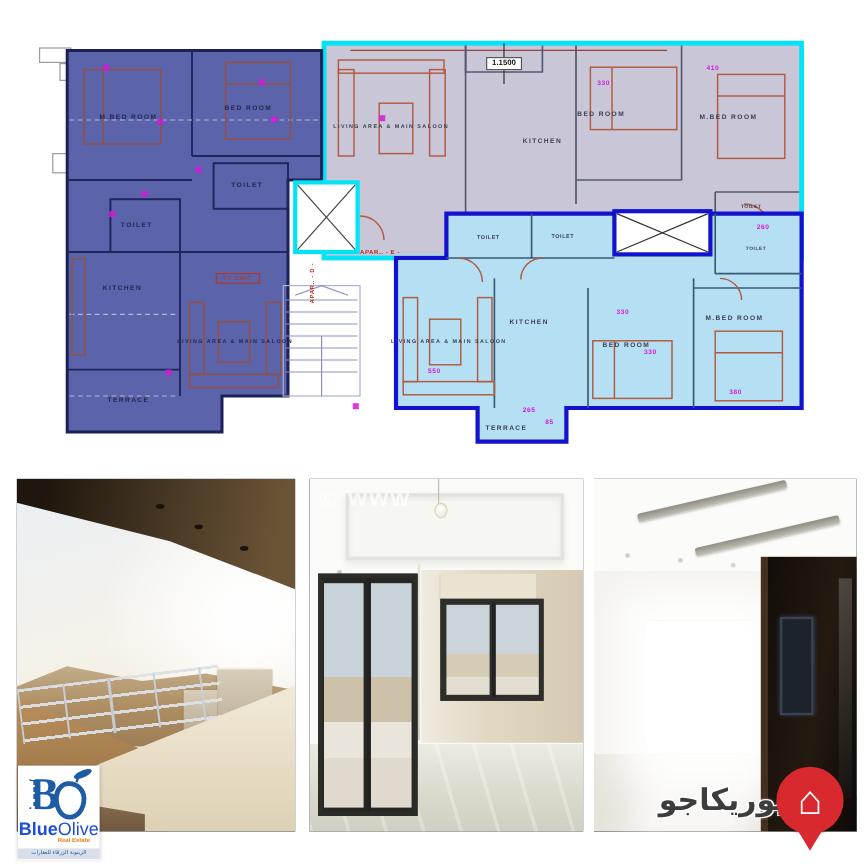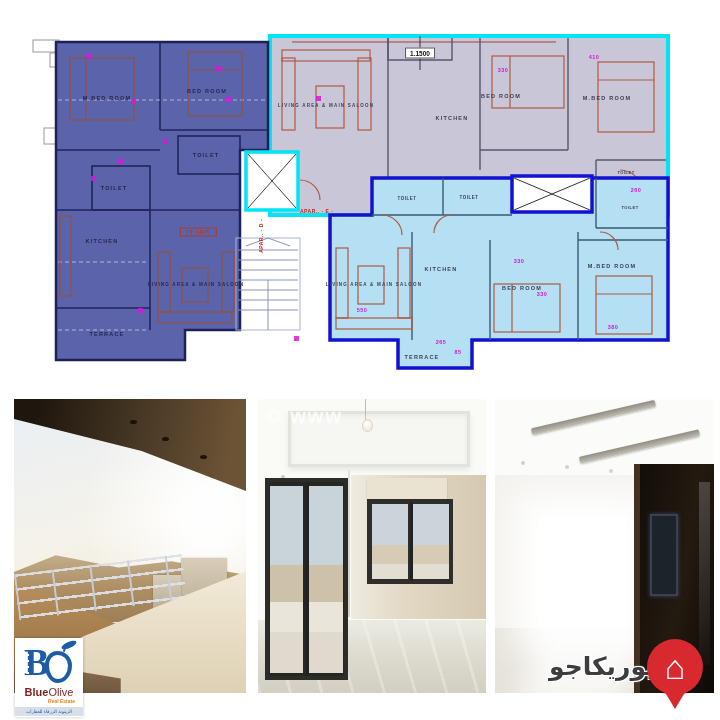--- a/index.html
+++ b/index.html
@@ -102,21 +102,21 @@
   .bo-mark{position:relative;height:44px;margin-top:3px;}
   .bo-b{position:absolute;left:9px;top:0px;font-size:38px;line-height:42px;font-weight:bold;
      color:#1e5ca6;font-family:"Liberation Serif",serif;}
   .bo-film{position:absolute;left:11px;top:7px;width:3px;height:30px;
      background:repeating-linear-gradient(180deg,#fff 0 2px,transparent 2px 6px);}
   .bo-olive{position:absolute;right:11px;top:10px;width:19px;height:24px;border:4px solid #1e5ca6;
      border-radius:46% 54% 52% 48%/44% 46% 56% 54%;}
   .bo-leaf{position:absolute;right:6px;top:1px;width:16px;height:6px;background:#1e5ca6;
      border-radius:60% 90% 60% 90%;transform:rotate(-28deg);}
   .bo-stem{position:absolute;right:17px;top:3px;width:2px;height:8px;background:#1e5ca6;transform:rotate(18deg);}
-  .bo-name{font-size:11px;color:#7f1d1d;line-height:12px;margin-top:1px;}
+  .bo-name{font-size:15px;color:#1d4ed8;line-height:12px;margin-top:1px;}
   .bo-name b{font-weight:bold;} .bo-name span{font-weight:normal;}
   .bo-sub{font-size:5px;color:#e8821e;text-align:right;padding-right:8px;line-height:7px;font-weight:bold;}
   .bo-tag{margin-top:2px;background:#d9dfe8;color:#1e5ca6;font-size:4.5px;line-height:9px;
      font-family:"DejaVu Sans",sans-serif;}
   #yk-text{position:absolute;left:549px;top:652px;z-index:5;font-size:25px;font-weight:bold;color:#3d3d3d;
      font-family:"DejaVu Sans",sans-serif;
      text-shadow:-1px -1px 0 #fff,1px -1px 0 #fff,-1px 1px 0 #fff,1px 1px 0 #fff,0 0 3px #fff;}
   #yk-pin{position:absolute;left:645px;top:639px;width:62px;height:74px;z-index:5;}
   .pin-ball{position:absolute;left:2px;top:0;width:56px;height:56px;background:#d8292f;border-radius:50%;
      box-shadow:0 1px 2px rgba(0,0,0,.3);}

